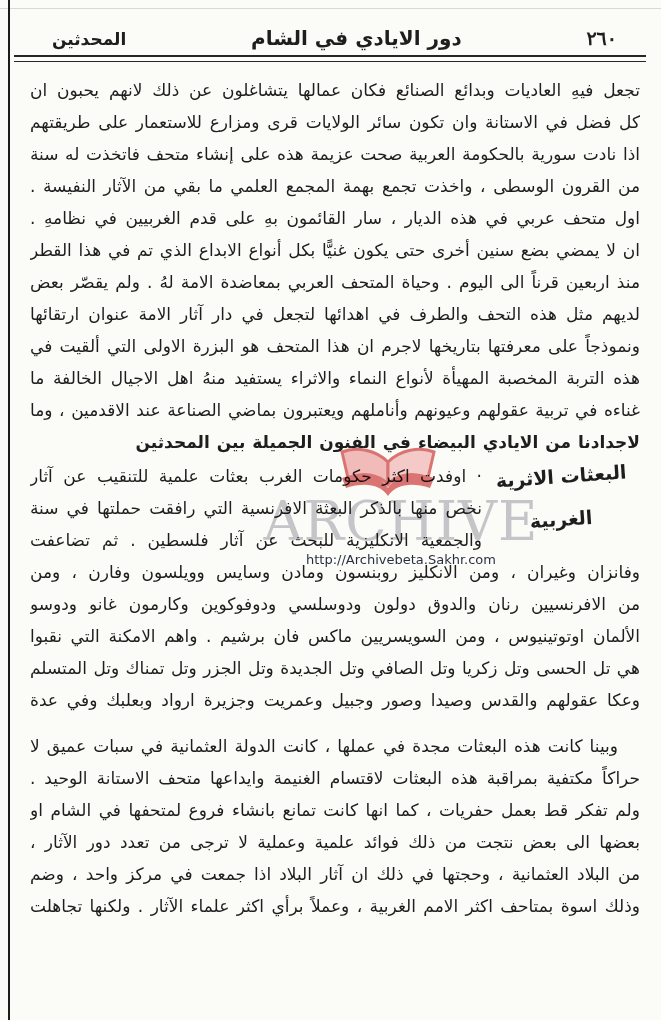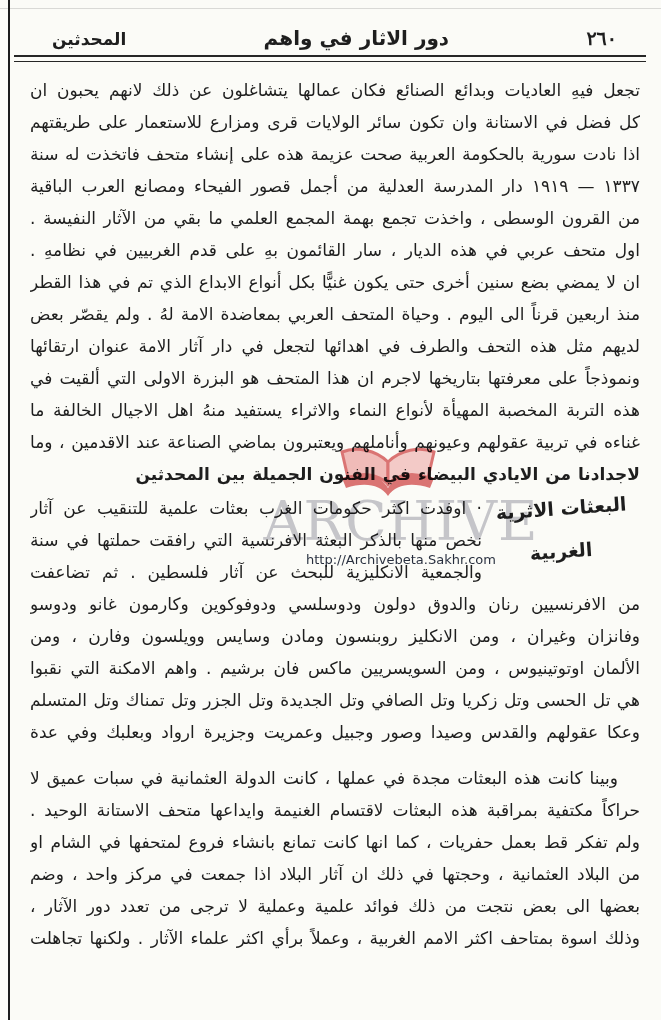--- a/index.html
+++ b/index.html
@@ -91,31 +91,30 @@
 </style>
 </head>
 <body>
 
 <div class="page">
   <div class="page-top-edge"></div>
   <div class="page-left-rule"></div>
 
   <header class="header">
     <div class="page-number">٢٦٠</div>
-    <div class="running-title">دور الاثار في واهم</div>
+    <div class="running-title">دور الايادي في الشام</div>
     <div class="magazine-name">المحدثين</div>
   </header>
   <div class="header-rule"></div>
 
   <main class="body-text" id="body-root">
       <div class="para">
         <div class="line">تجعل فيهِ العاديات وبدائع الصنائع فكان عمالها يتشاغلون عن ذلك لانهم يحبون ان يكون</div>
         <div class="line">كل فضل في الاستانة وان تكون سائر الولايات قرى ومزارع للاستعمار على طريقتهم حتى</div>
         <div class="line">اذا نادت سورية بالحكومة العربية صحت عزيمة هذه على إنشاء متحف فاتخذت له سنة</div>
-        <div class="line">١٣٣٧ — ١٩١٩ دار المدرسة العدلية من أجمل قصور الفيحاء ومصانع العرب الباقية</div>
         <div class="line">من القرون الوسطى ، واخذت تجمع بهمة المجمع العلمي ما بقي من الآثار النفيسة . فهو</div>
         <div class="line">اول متحف عربي في هذه الديار ، سار القائمون بهِ على قدم الغربيين في نظامهِ . وعسى</div>
         <div class="line">ان لا يمضي بضع سنين أخرى حتى يكون غنيًّا بكل أنواع الابداع الذي تم في هذا القطر</div>
         <div class="line">منذ اربعين قرناً الى اليوم . وحياة المتحف العربي بمعاضدة الامة لهُ . ولم يقصّر بعض من</div>
         <div class="line">لديهم مثل هذه التحف والطرف في اهدائها لتجعل في دار آثار الامة عنوان ارتقائها</div>
         <div class="line">ونموذجاً على معرفتها بتاريخها لاجرم ان هذا المتحف هو البزرة الاولى التي ألقيت في</div>
         <div class="line">هذه التربة المخصبة المهيأة لأنواع النماء والاثراء يستفيد منهُ اهل الاجيال الخالفة ما يغني</div>
         <div class="line">غناءه في تربية عقولهم وعيونهم وأناملهم ويعتبرون بماضي الصناعة عند الاقدمين ، وما كان</div>
         <div class="line last">لاجدادنا من الايادي البيضاء في الفنون الجميلة بين المحدثين</div>
       </div>
@@ -124,32 +123,32 @@
           <div class="margin-heading">
             <div class="h-line">البعثات الاثرية</div>
             <div class="h-line h-line2">الغربية</div>
           </div>
           <div class="narrow-lines">
             <div class="line">· اوفدت اكثر حكومات الغرب بعثات علمية للتنقيب عن آثار الشام</div>
             <div class="line">نخص منها بالذكر البعثة الافرنسية التي رافقت حملتها في سنة ١٨٦٠ م</div>
             <div class="line">والجمعية الانكليزية للبحث عن آثار فلسطين . ثم تضاعفت الهمم فجاء</div>
           </div>
         </div>
+        <div class="line">وفانزان وغيران ، ومن الانكليز روبنسون ومادن وسايس وويلسون وفارن ، ومن</div>
         <div class="line">من الافرنسيين رنان والدوق دولون ودوسلسي ودوفوكوين وكارمون غانو ودوسو</div>
-        <div class="line">وفانزان وغيران ، ومن الانكليز روبنسون ومادن وسايس وويلسون وفارن ، ومن</div>
         <div class="line">الألمان اوتوتينيوس ، ومن السويسريين ماكس فان برشيم . واهم الامكنة التي نقبوا فيها</div>
         <div class="line">هي تل الحسى وتل زكريا وتل الصافي وتل الجديدة وتل الجزر وتل تمناك وتل المتسلم</div>
         <div class="line">وعكا عقولهم والقدس وصيدا وصور وجبيل وعمريت وجزيرة ارواد وبعلبك وفي عدة</div>
       </div>
       <div class="para gap-before">
         <div class="line indent">وبينا كانت هذه البعثات مجدة في عملها ، كانت الدولة العثمانية في سبات عميق لا تبدي</div>
         <div class="line">حراكاً مكتفية بمراقبة هذه البعثات لاقتسام الغنيمة وايداعها متحف الاستانة الوحيد .</div>
         <div class="line">ولم تفكر قط بعمل حفريات ، كما انها كانت تمانع بانشاء فروع لمتحفها في الشام او في غيرها</div>
+        <div class="line">بعضها الى بعض نتجت من ذلك فوائد علمية وعملية لا ترجى من تعدد دور الآثار ،</div>
         <div class="line">من البلاد العثمانية ، وحجتها في ذلك ان آثار البلاد اذا جمعت في مركز واحد ، وضم</div>
-        <div class="line">بعضها الى بعض نتجت من ذلك فوائد علمية وعملية لا ترجى من تعدد دور الآثار ،</div>
         <div class="line">وذلك اسوة بمتاحف اكثر الامم الغربية ، وعملاً برأي اكثر علماء الآثار . ولكنها تجاهلت</div>
       </div>
     </main>
 
   <div class="watermark">
     <svg class="wm-logo" viewBox="0 0 112 60" xmlns="http://www.w3.org/2000/svg">
       <path d="M56 18 C44 6 24 2 10 8 L16 34 C30 28 46 30 56 40 Z" fill="#f2b3b3" stroke="#d95f60" stroke-width="3"></path>
       <path d="M56 18 C68 6 88 2 102 8 L96 34 C82 28 66 30 56 40 Z" fill="#f6c6c6" stroke="#d95f60" stroke-width="3"></path>
       <path d="M10 34 C30 26 48 30 56 44 C64 30 82 26 102 34 L98 44 C80 38 64 40 56 52 C48 40 32 38 14 44 Z" fill="#d95f60"></path>
     </svg>

